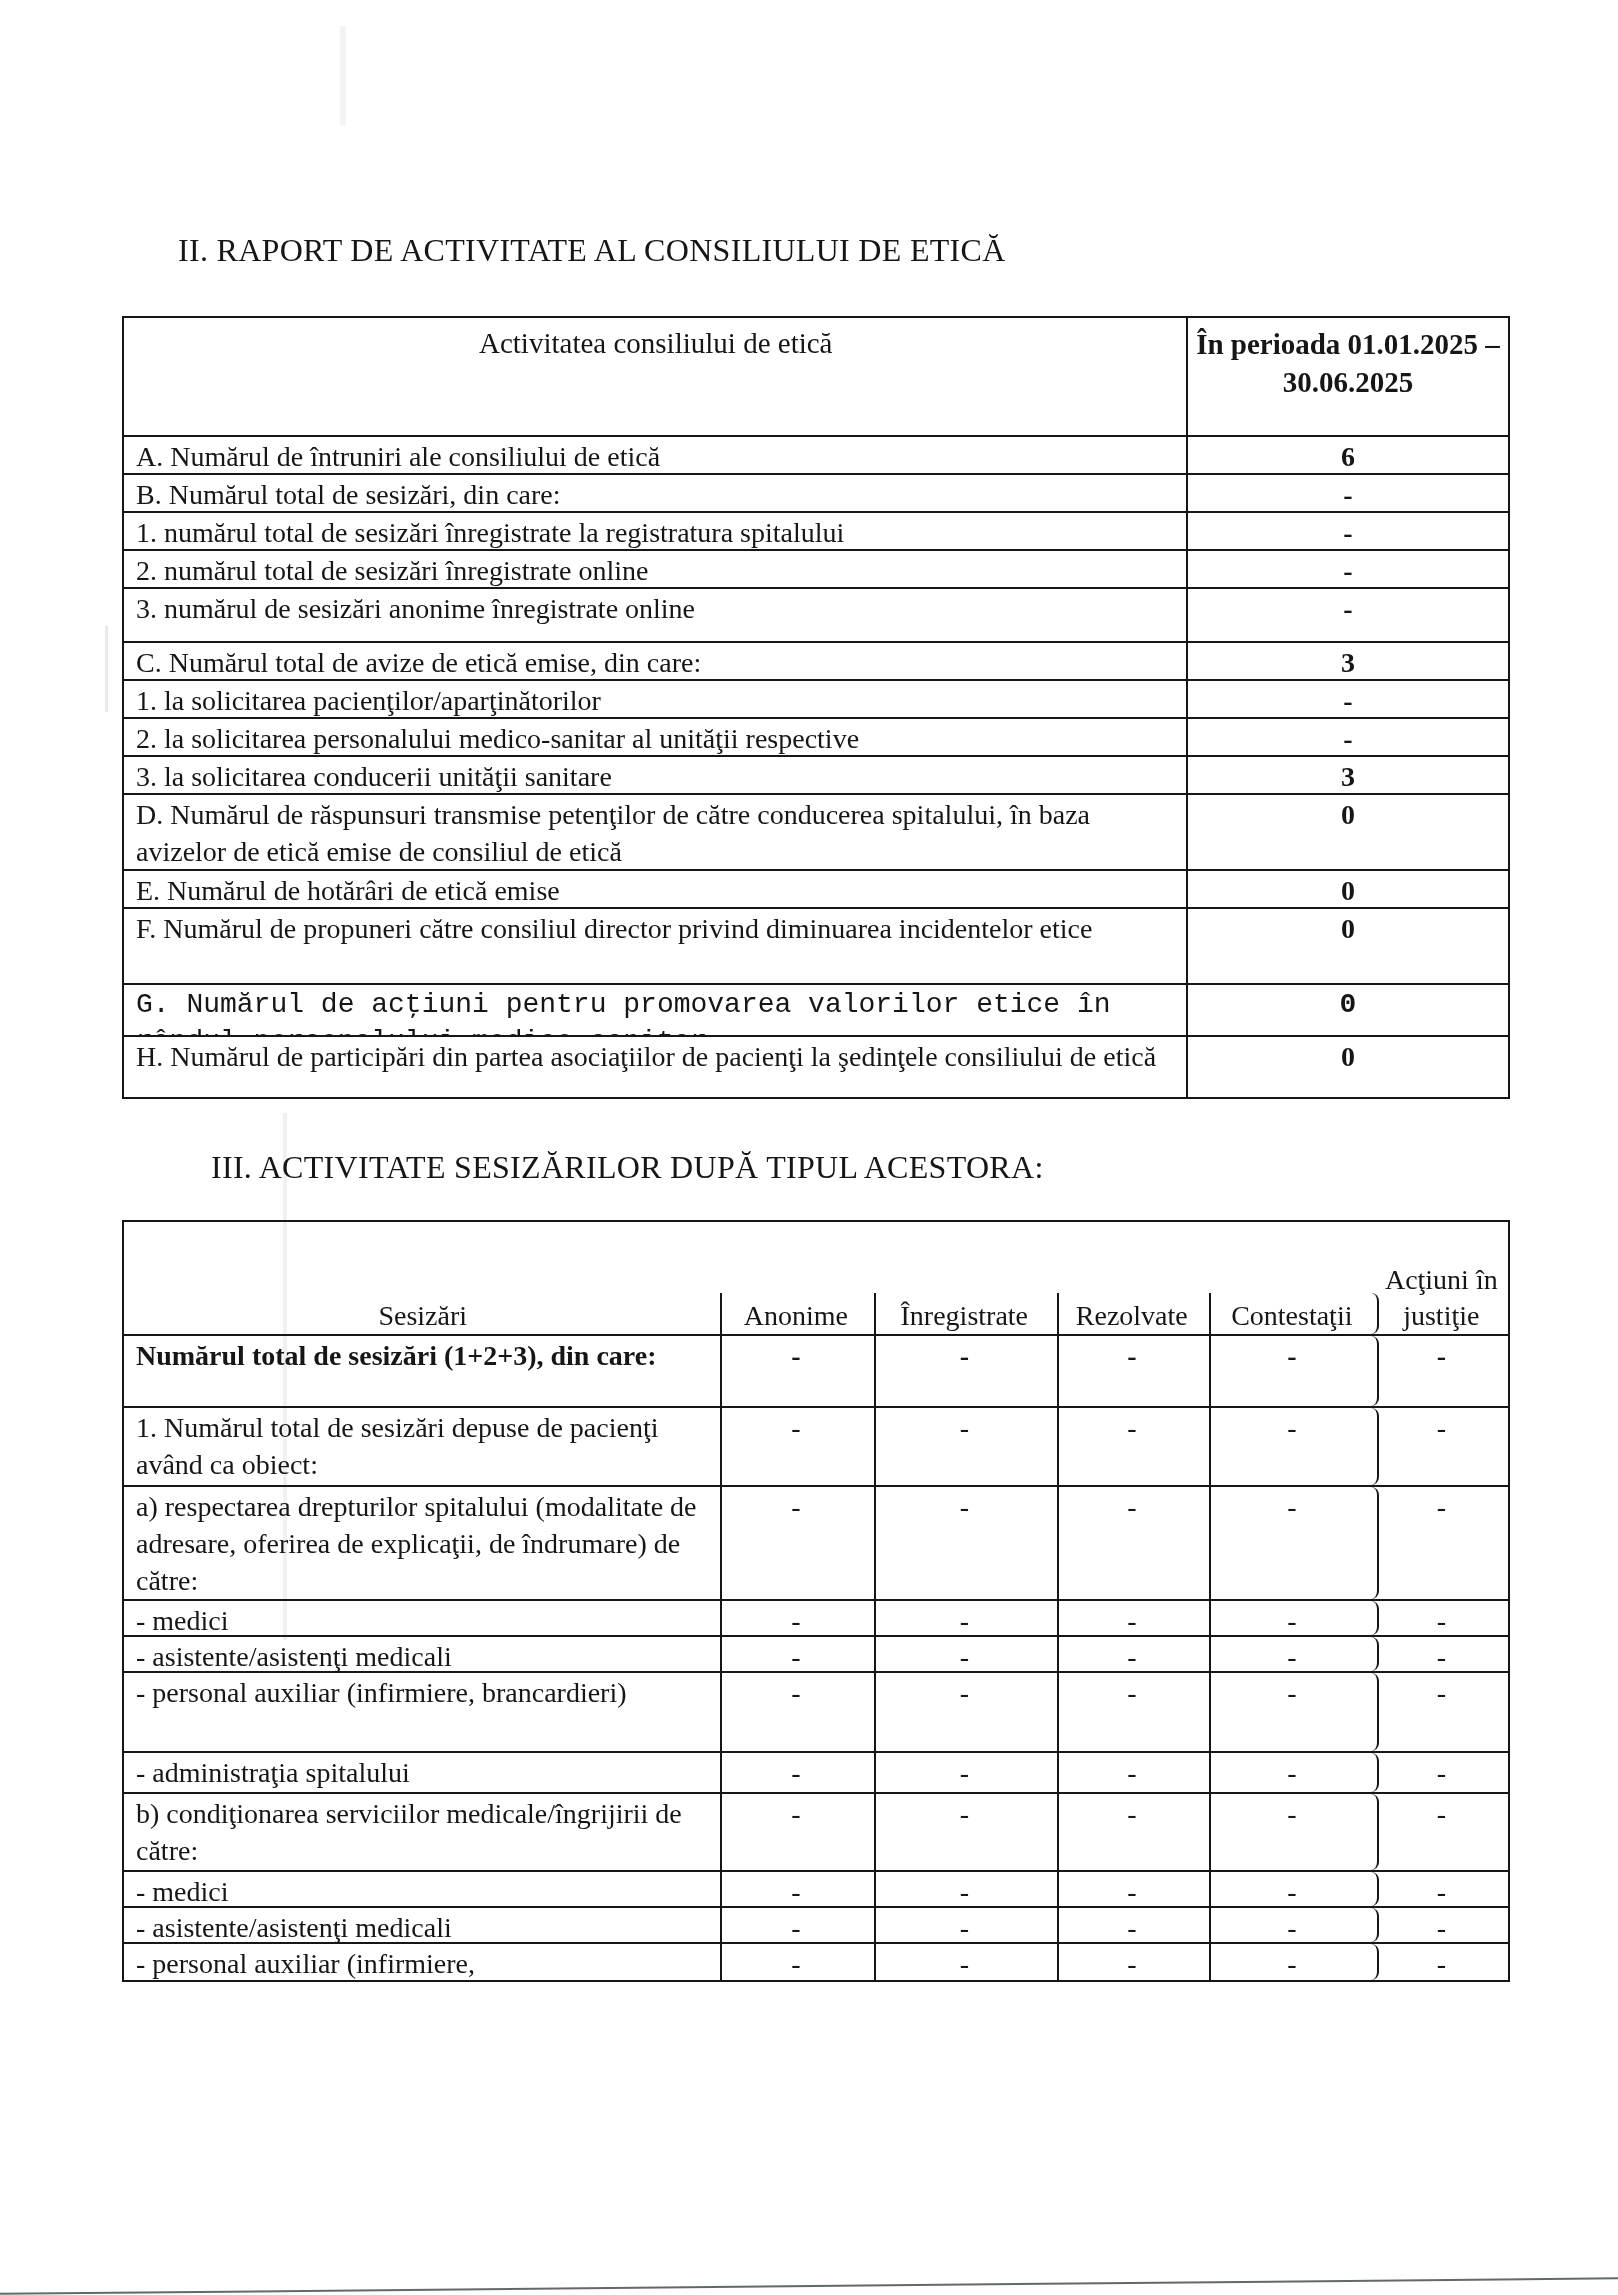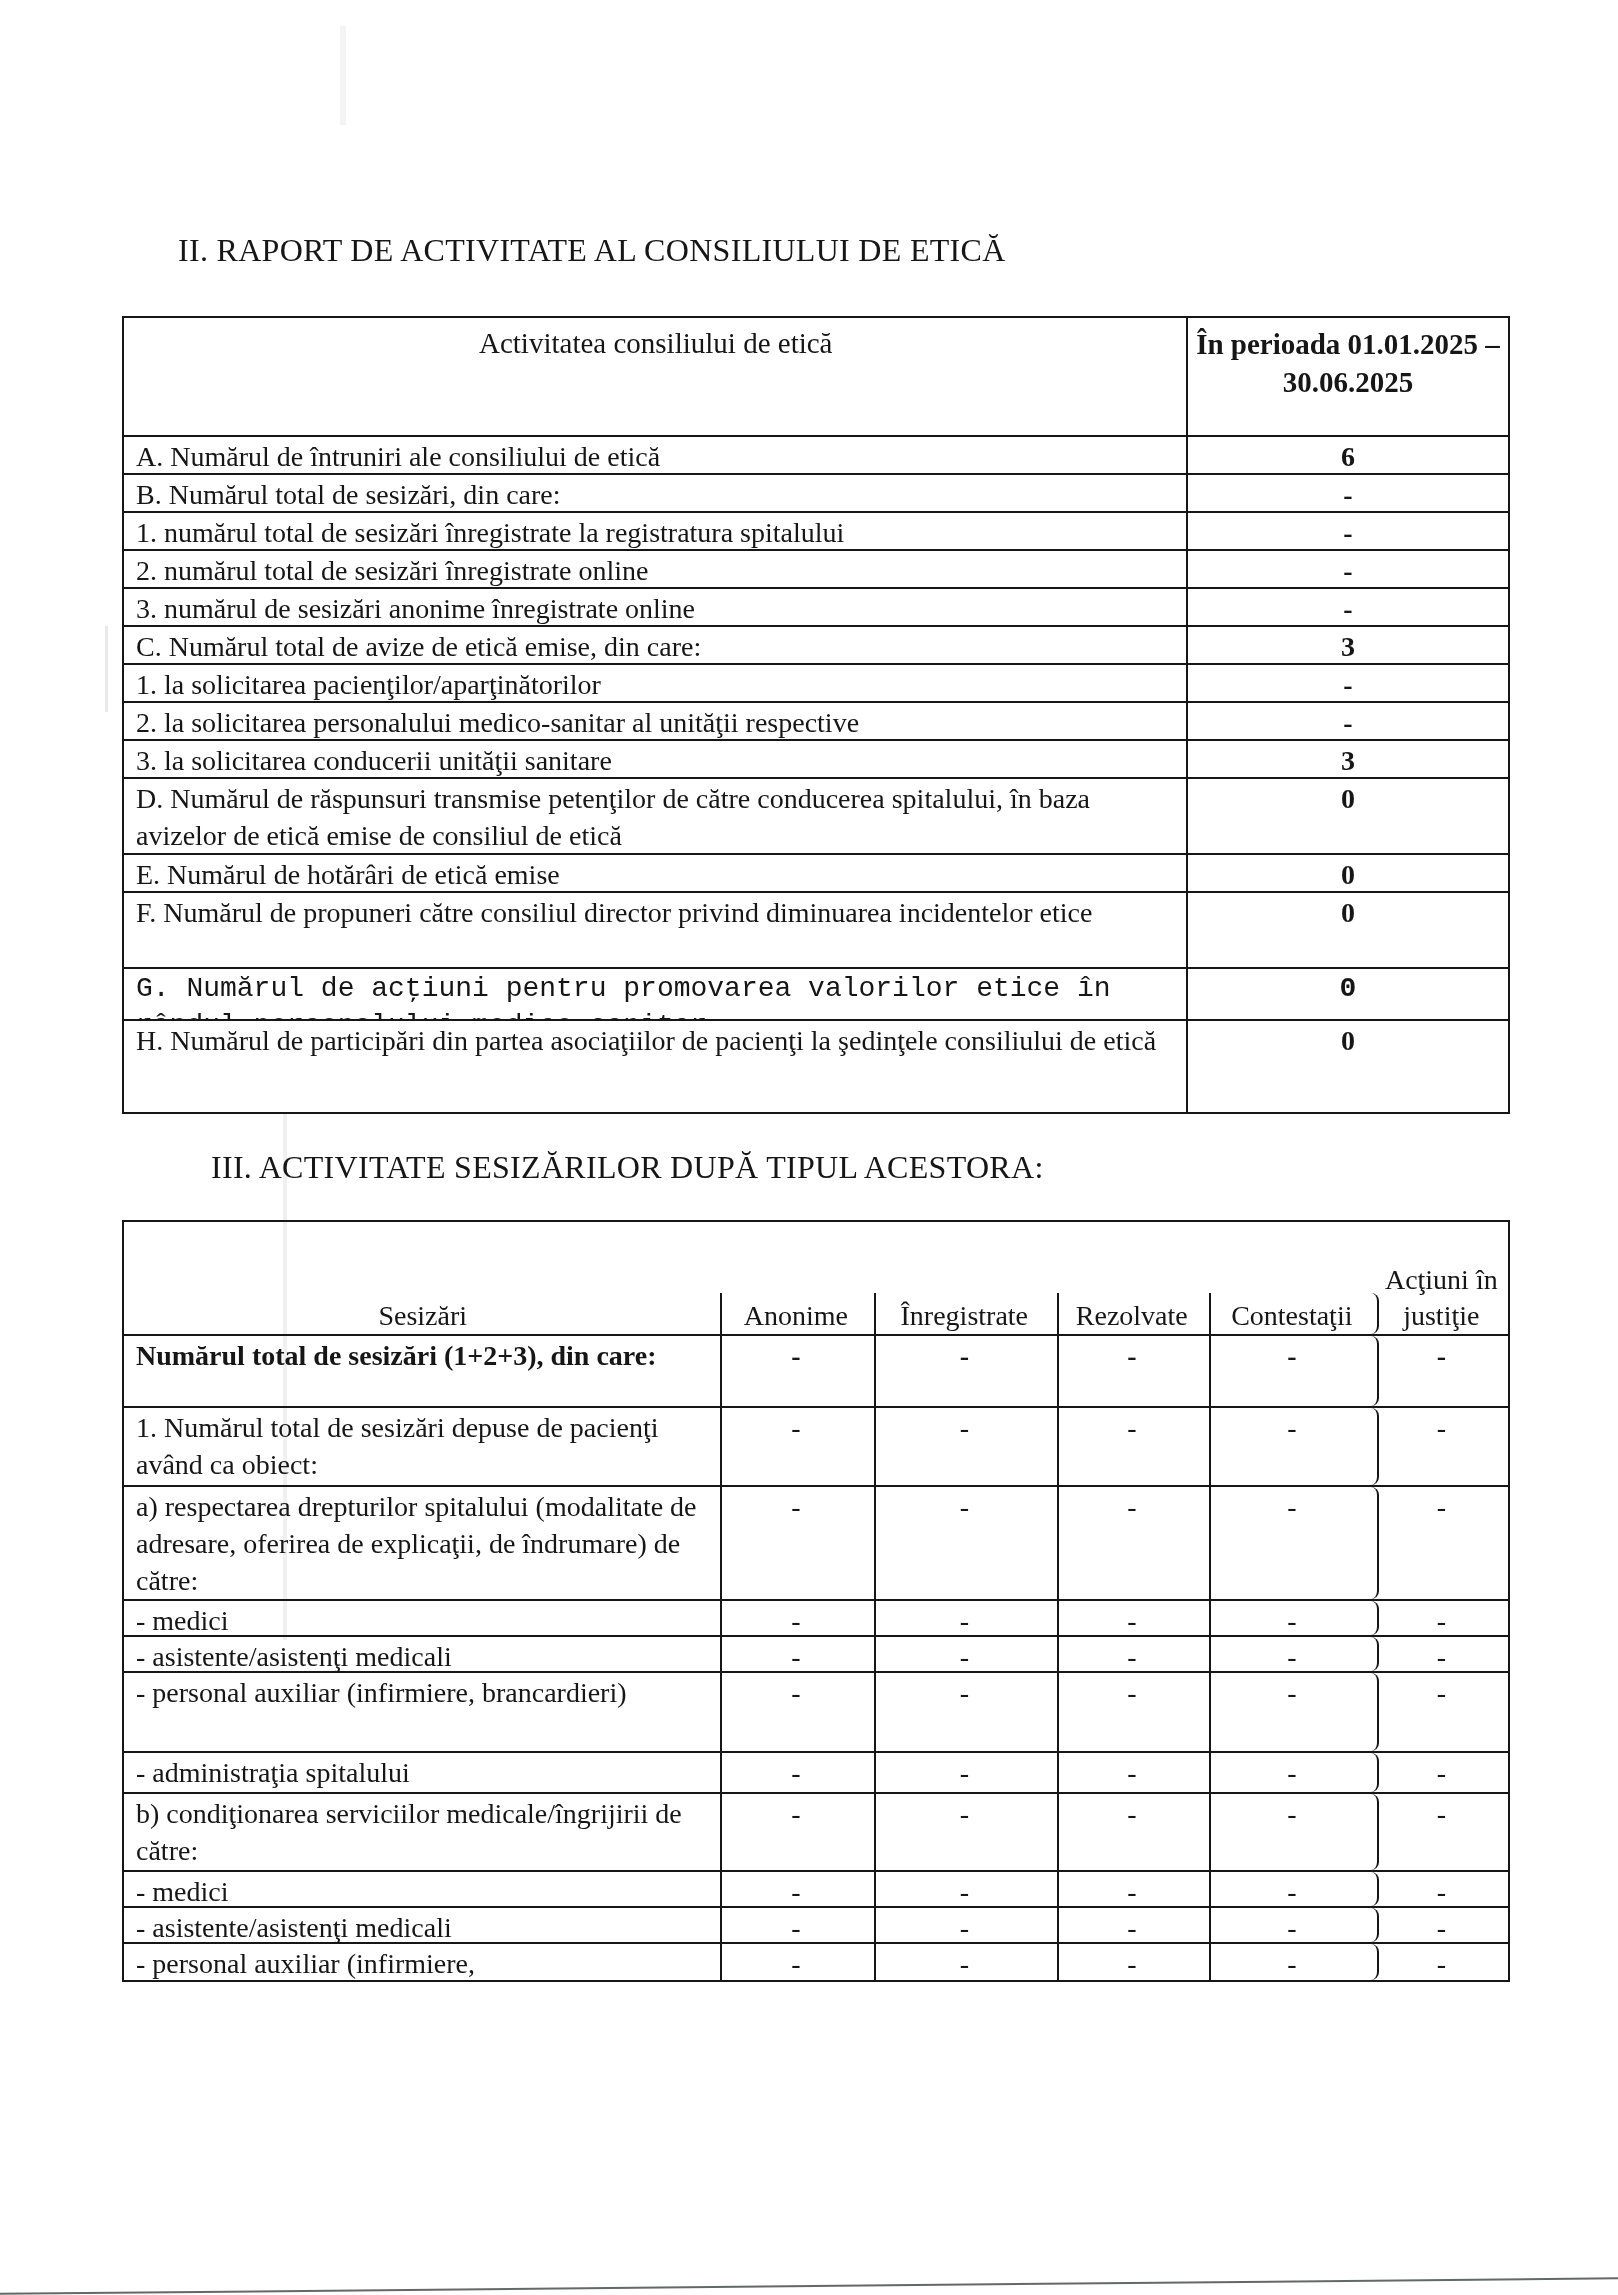--- a/index.html
+++ b/index.html
@@ -112,21 +112,21 @@
       <div class="cell t1-value">-</div>
     </div>
     <div class="trow" style="height:38px;">
       <div class="cell t1-label">1. numărul total de sesizări înregistrate la registratura spitalului</div>
       <div class="cell t1-value">-</div>
     </div>
     <div class="trow" style="height:38px;">
       <div class="cell t1-label">2. numărul total de sesizări înregistrate online</div>
       <div class="cell t1-value">-</div>
     </div>
-    <div class="trow" style="height:38px;">
+    <div class="trow" style="height:54px;">
       <div class="cell t1-label">3. numărul de sesizări anonime înregistrate online</div>
       <div class="cell t1-value">-</div>
     </div>
     <div class="trow" style="height:38px;">
       <div class="cell t1-label">C. Numărul total de avize de etică emise, din care:</div>
       <div class="cell t1-value">3</div>
     </div>
     <div class="trow" style="height:38px;">
       <div class="cell t1-label">1. la solicitarea pacienţilor/aparţinătorilor</div>
       <div class="cell t1-value">-</div>
@@ -148,21 +148,21 @@
       <div class="cell t1-value">0</div>
     </div>
     <div class="trow" style="height:76px;">
       <div class="cell t1-label">F. Numărul de propuneri către consiliul director privind diminuarea incidentelor etice</div>
       <div class="cell t1-value">0</div>
     </div>
     <div class="trow" style="height:52px;font-family:Liberation Mono, monospace;">
       <div class="cell t1-label">G. Numărul de acţiuni pentru promovarea valorilor etice în rândul personalului medico-sanitar</div>
       <div class="cell t1-value">0</div>
     </div>
-    <div class="trow" style="height:91px;">
+    <div class="trow" style="height:60px;">
       <div class="cell t1-label">H. Numărul de participări din partea asociaţiilor de pacienţi la şedinţele consiliului de etică</div>
       <div class="cell t1-value">0</div>
     </div>
   </div>
 
   <div class="sec-title" style="left:211px;top:1149px;">III. ACTIVITATE SESIZĂRILOR DUPĂ TIPUL ACESTORA:</div>
 
   <div class="tbl" style="top:1220px;">
 
     <div class="trow t2-head" style="height:114px;align-items:flex-end;">

